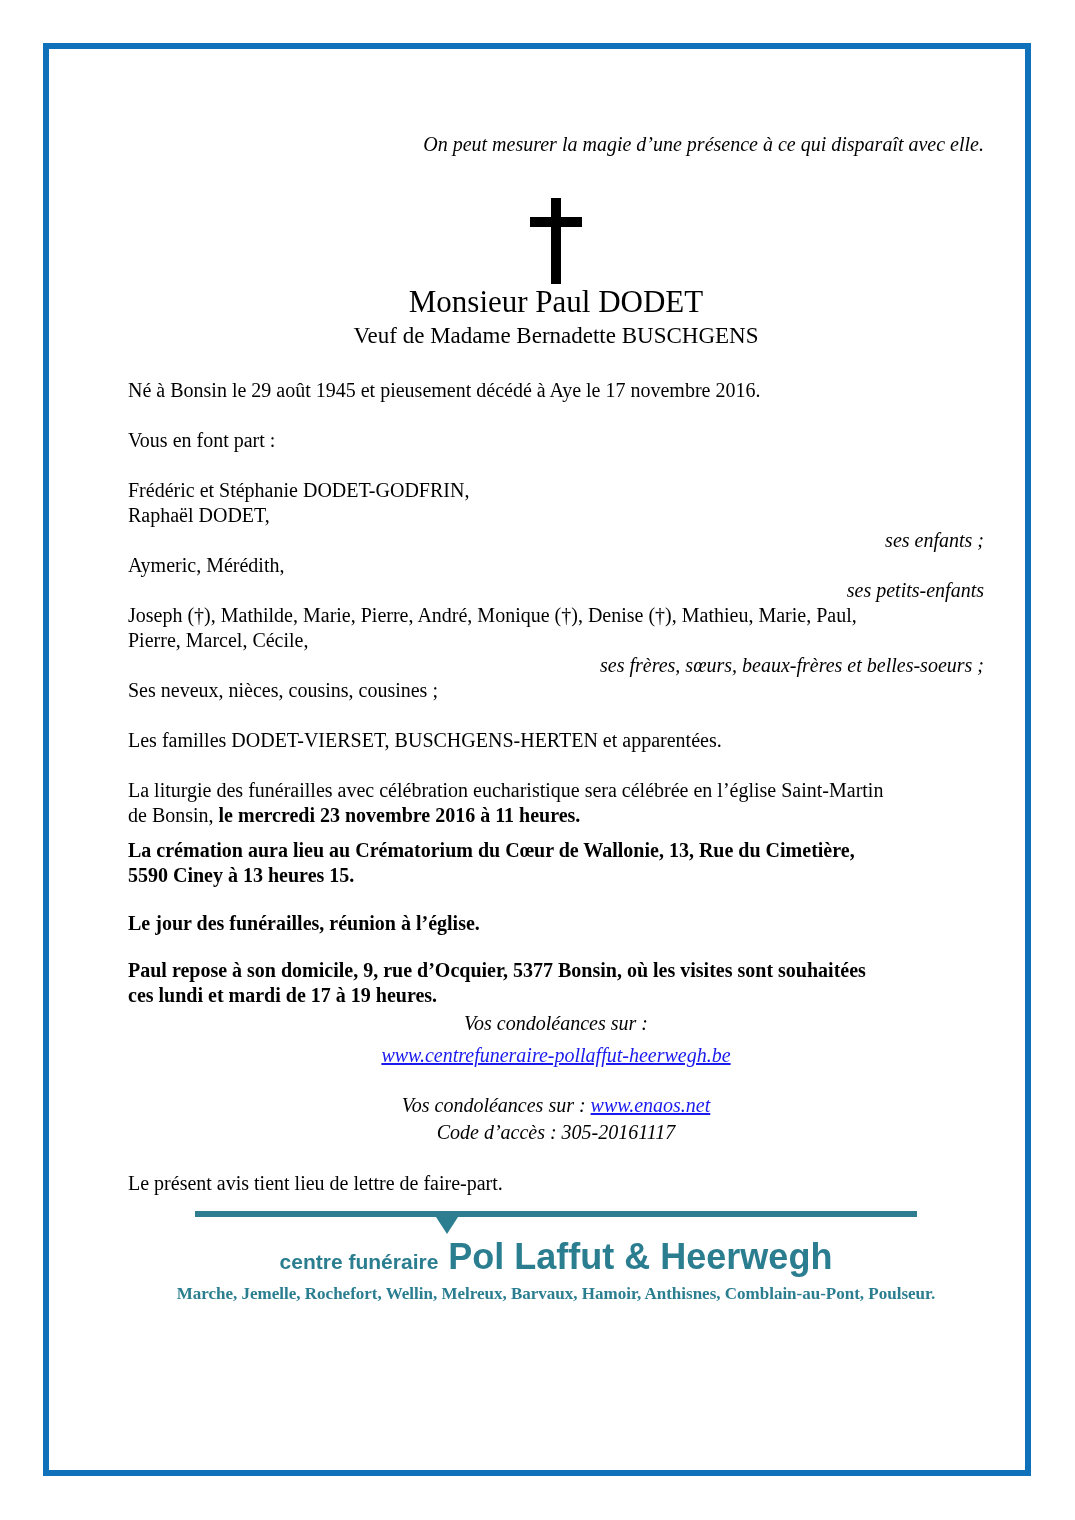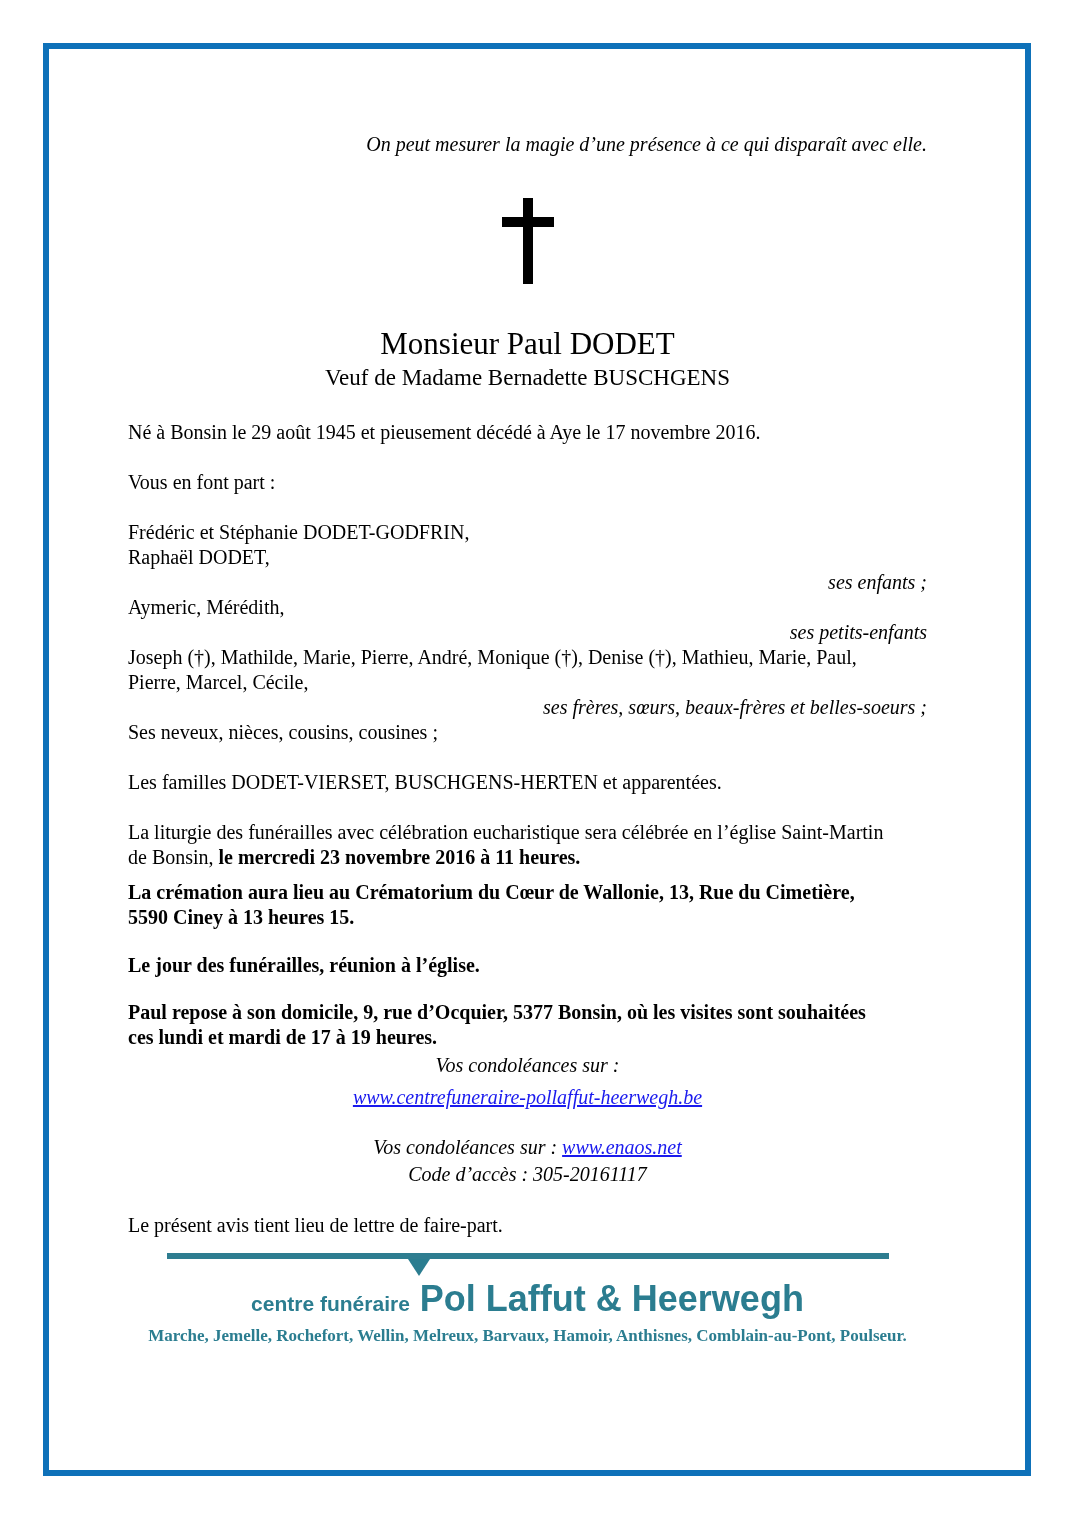--- a/index.html
+++ b/index.html
@@ -12,31 +12,31 @@
     overflow:hidden;
   }
   .frame{
     position:absolute;left:43px;top:43px;
     width:988px;height:1433px;
     border:6px solid #0e71b9;
     box-sizing:border-box;
   }
   .content{
     position:absolute;left:0;top:0;right:0;bottom:0;
-    padding:84px 98px 0 79px;
+    padding:84px 41px 0 79px;
     box-sizing:border-box;
     font-size:20px;line-height:25px;
   }
   .line{white-space:nowrap;}
   .epigraph{
     text-align:right;font-style:italic;font-size:20px;line-height:23px;
   }
   .cross-wrap{margin-top:42px;text-align:center;height:86px;}
   .title{
-    text-align:center;font-size:31px;line-height:36px;margin-top:42px;
+    text-align:center;font-size:31px;line-height:36px;
   }
   .subtitle{
     text-align:center;font-size:23px;line-height:28px;margin-top:2px;
   }
   .p-birth{margin-top:28px;}
   .p-announce{margin-top:25px;}
   .family{margin-top:25px;}
   .label-right{text-align:right;font-style:italic;}
   .p-families{margin-top:25px;}
   .p-liturgy{margin-top:25px;}

